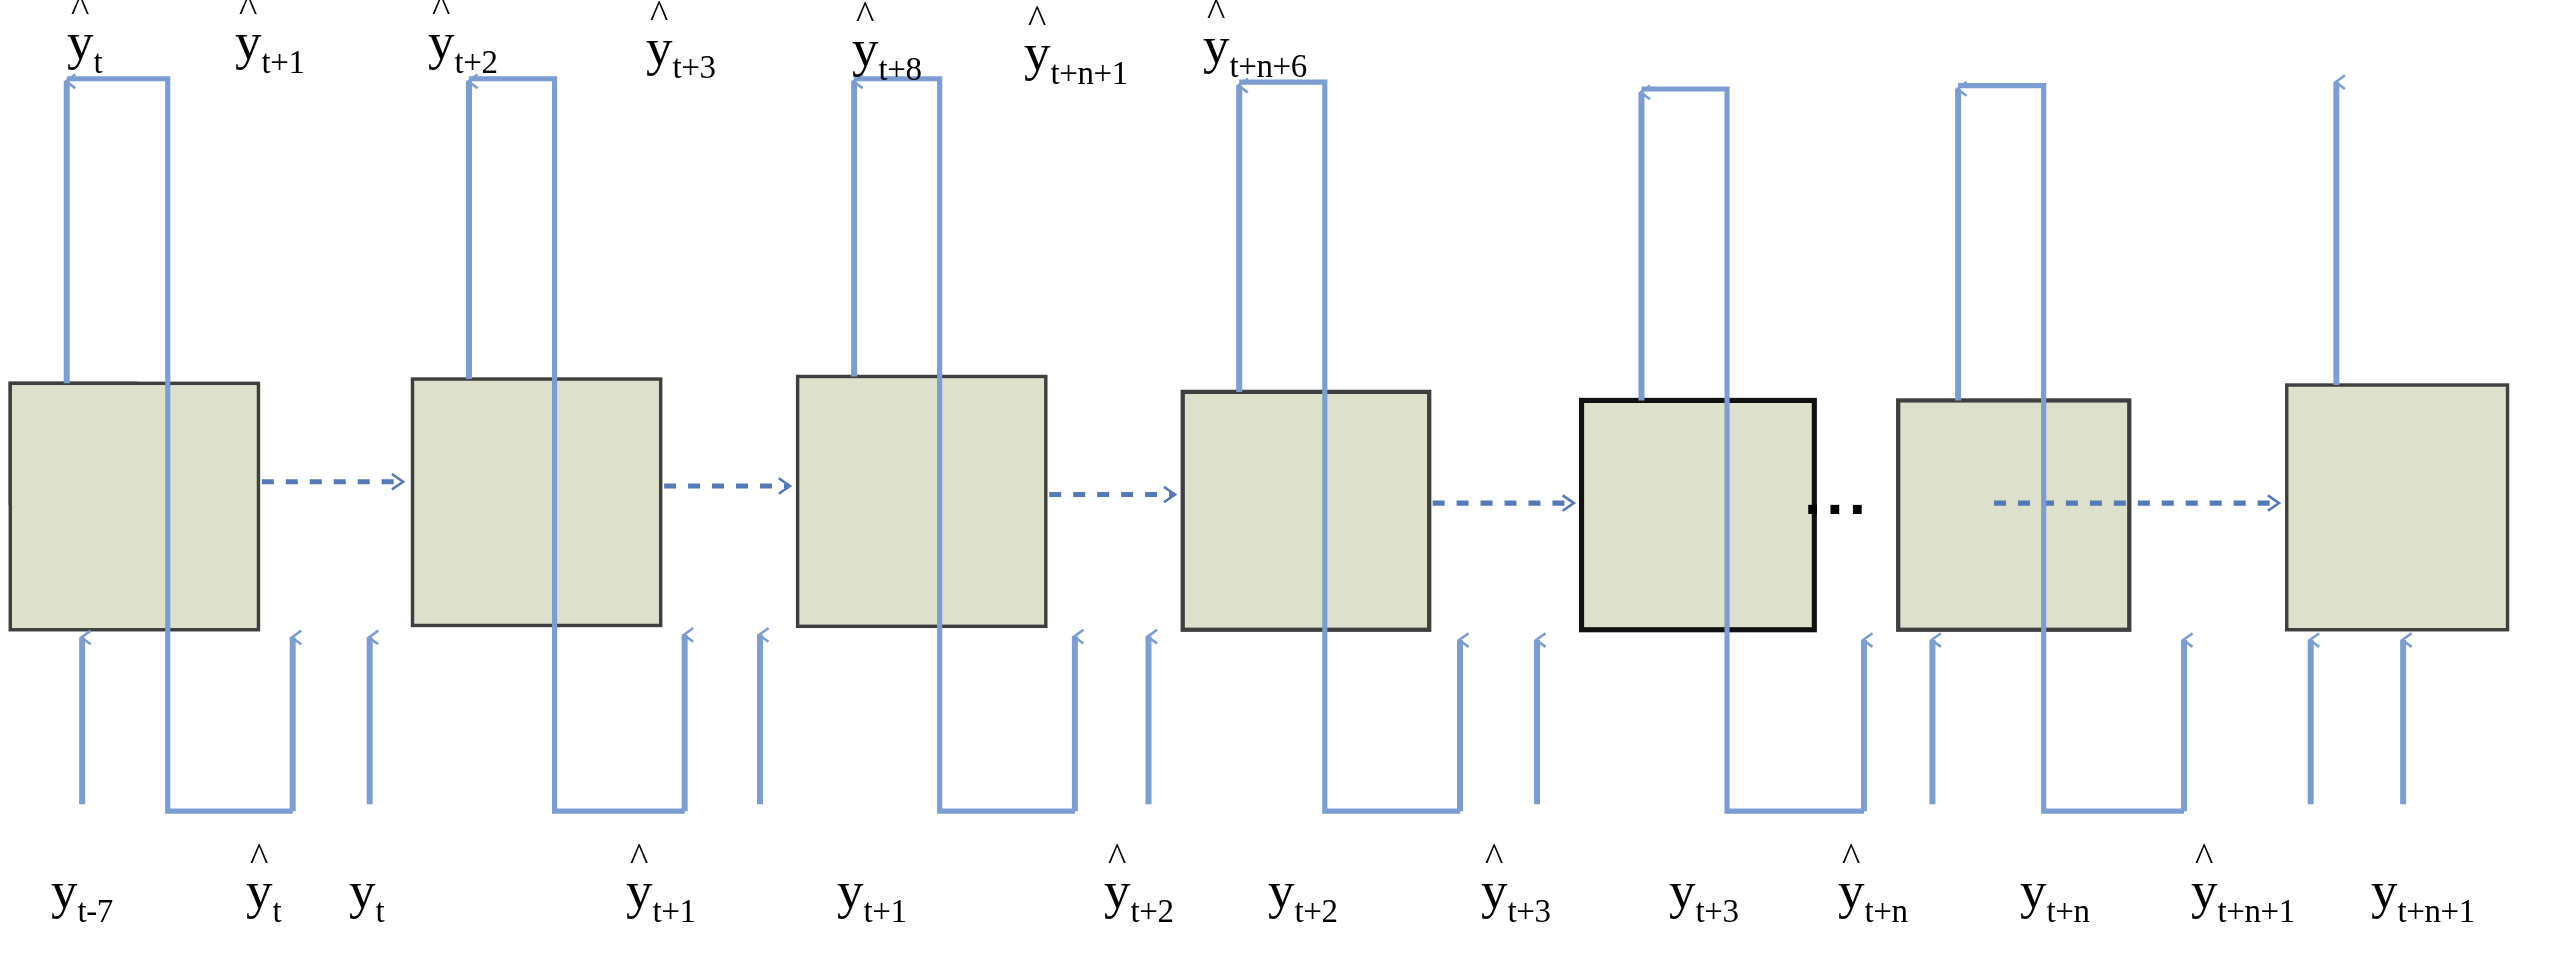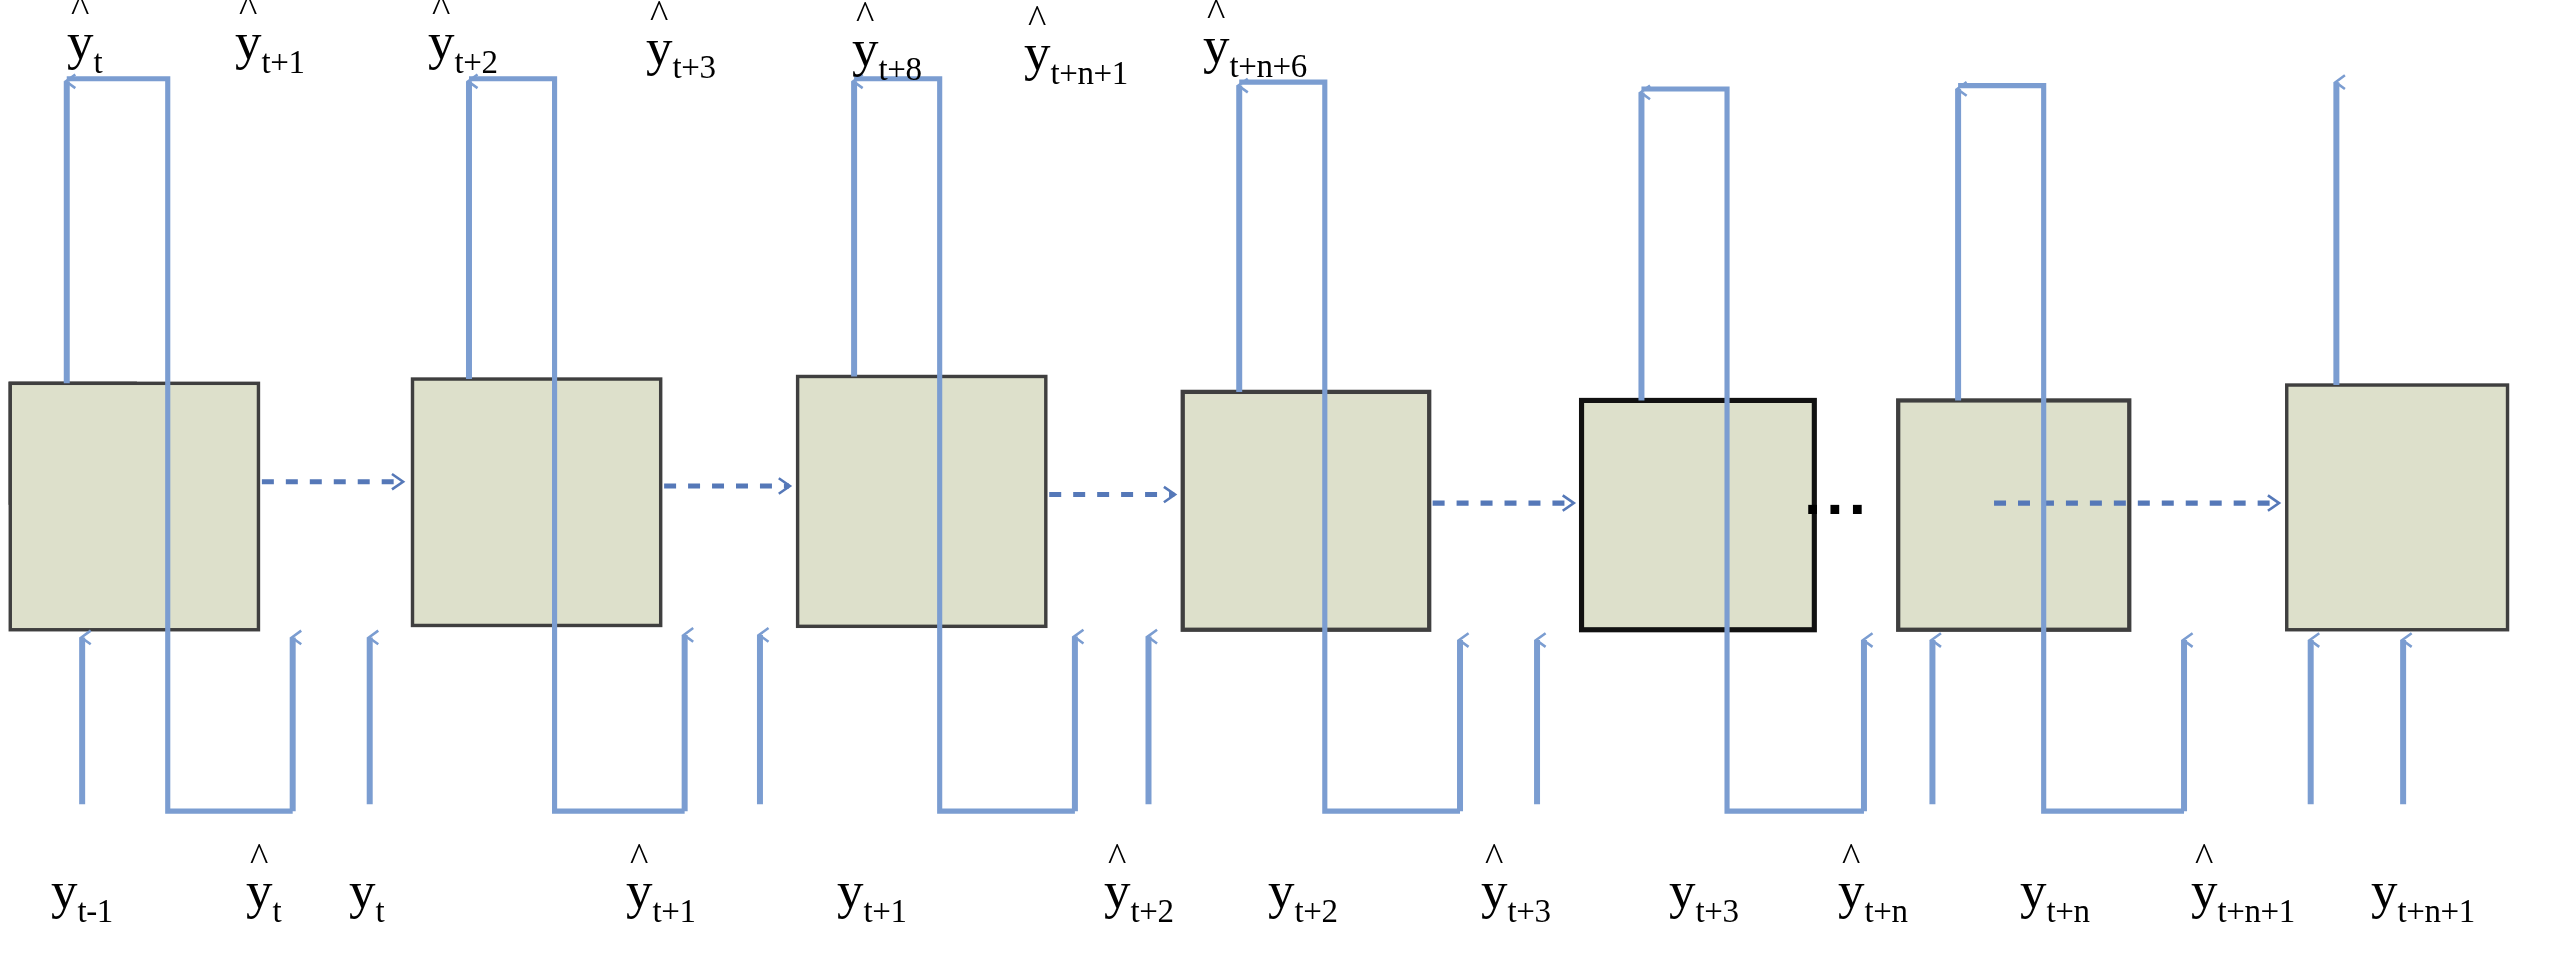--- a/index.html
+++ b/index.html
@@ -163,21 +163,21 @@
     <span class="base"><span class="hat">^</span><span>y</span></span><span class="sub">t+8</span>
   </div>
   <div class="label" style="left:1024px; top:26px;">
     <span class="base"><span class="hat">^</span><span>y</span></span><span class="sub">t+n+1</span>
   </div>
   <div class="label" style="left:1203px; top:19px;">
     <span class="base"><span class="hat">^</span><span>y</span></span><span class="sub">t+n+6</span>
   </div>
 
   <div class="label" style="left:51px; top:864px;">
-    <span class="base"><span class="hat"></span><span>y</span></span><span class="sub">t-1</span>
+    <span class="base"><span class="hat"></span><span>y</span></span><span class="sub">t-7</span>
   </div>
   <div class="label" style="left:246px; top:864px;">
     <span class="base"><span class="hat">^</span><span>y</span></span><span class="sub">t</span>
   </div>
   <div class="label" style="left:349px; top:864px;">
     <span class="base"><span class="hat"></span><span>y</span></span><span class="sub">t</span>
   </div>
   <div class="label" style="left:626px; top:864px;">
     <span class="base"><span class="hat">^</span><span>y</span></span><span class="sub">t+1</span>
   </div>

